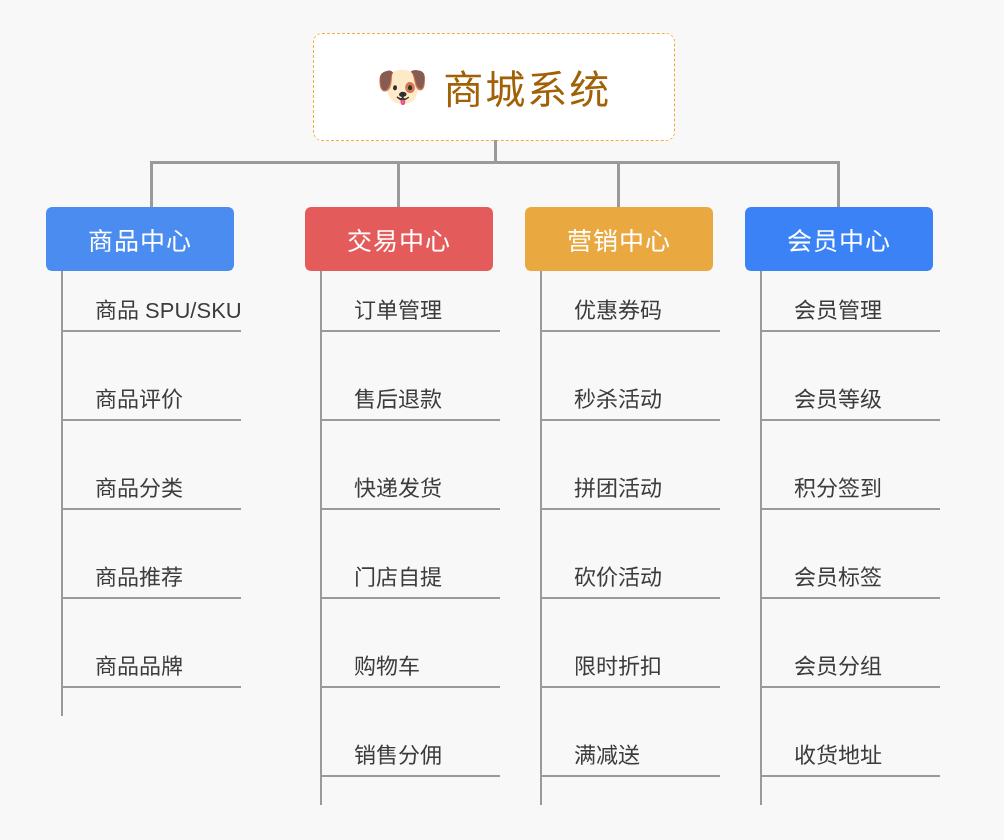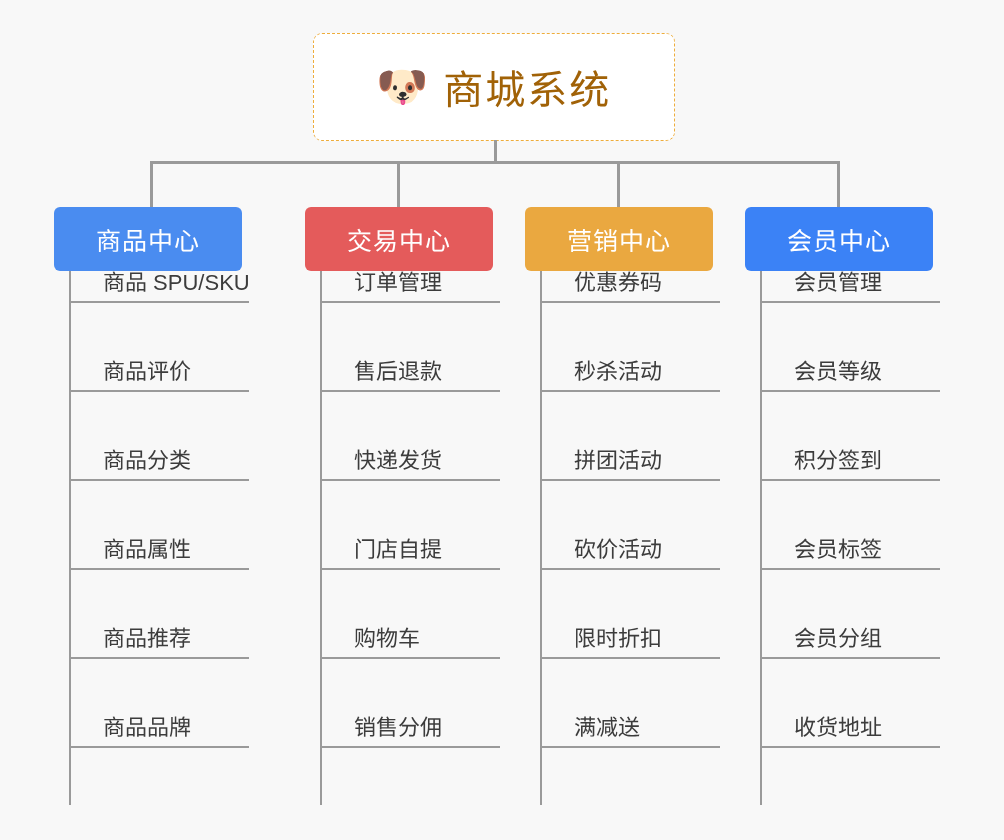--- a/index.html
+++ b/index.html
@@ -78,21 +78,21 @@
   .conn-drop.d2 { left: 397px; }
   .conn-drop.d3 { left: 617px; }
   .conn-drop.d4 { left: 837px; }
 
   
   .column {
     position: absolute;
     top: 207px;
     width: 188px;
   }
-  .column.c1 { left: 54px; }
+  .column.c1 { left: 46px; }
   .column.c2 { left: 305px; }
   .column.c3 { left: 525px; }
   .column.c4 { left: 745px; }
 
   .cat-header {
     width: 188px;
     height: 64px;
     box-sizing: border-box;
     border-radius: 6px;
     display: flex;
@@ -112,21 +112,21 @@
     margin-left: 15px;
     border-left: 2px solid #9a9a9a;
     list-style: none;
     padding-left: 0;
   }
   .leaf-item {
     position: relative;
     height: 89px;
     box-sizing: border-box;
     display: flex;
-    align-items: flex-start;
+    align-items: center;
   }
   .leaf-underline {
     display: inline-block;
     border-bottom: 2px solid #9a9a9a;
     padding: 0 26px 6px 32px;
     font-size: 22px;
     color: #3c3c3c;
     white-space: nowrap;
     line-height: 1.1;
     min-width: 120px;
@@ -155,23 +155,20 @@
       <li class="leaf-item">
           <span class="leaf-underline">商品 SPU/SKU</span>
         </li>
       <li class="leaf-item">
           <span class="leaf-underline">商品评价</span>
         </li>
       <li class="leaf-item">
           <span class="leaf-underline">商品分类</span>
         </li>
       <li class="leaf-item">
-          <span class="leaf-underline">商品属性</span>
-        </li>
-      <li class="leaf-item">
           <span class="leaf-underline">商品推荐</span>
         </li>
       <li class="leaf-item">
           <span class="leaf-underline">商品品牌</span>
         </li>
     </ul>
   </div>
 
   <div class="column c2">
     <div class="cat-header" style="background: rgb(228, 91, 91);">交易中心</div>

